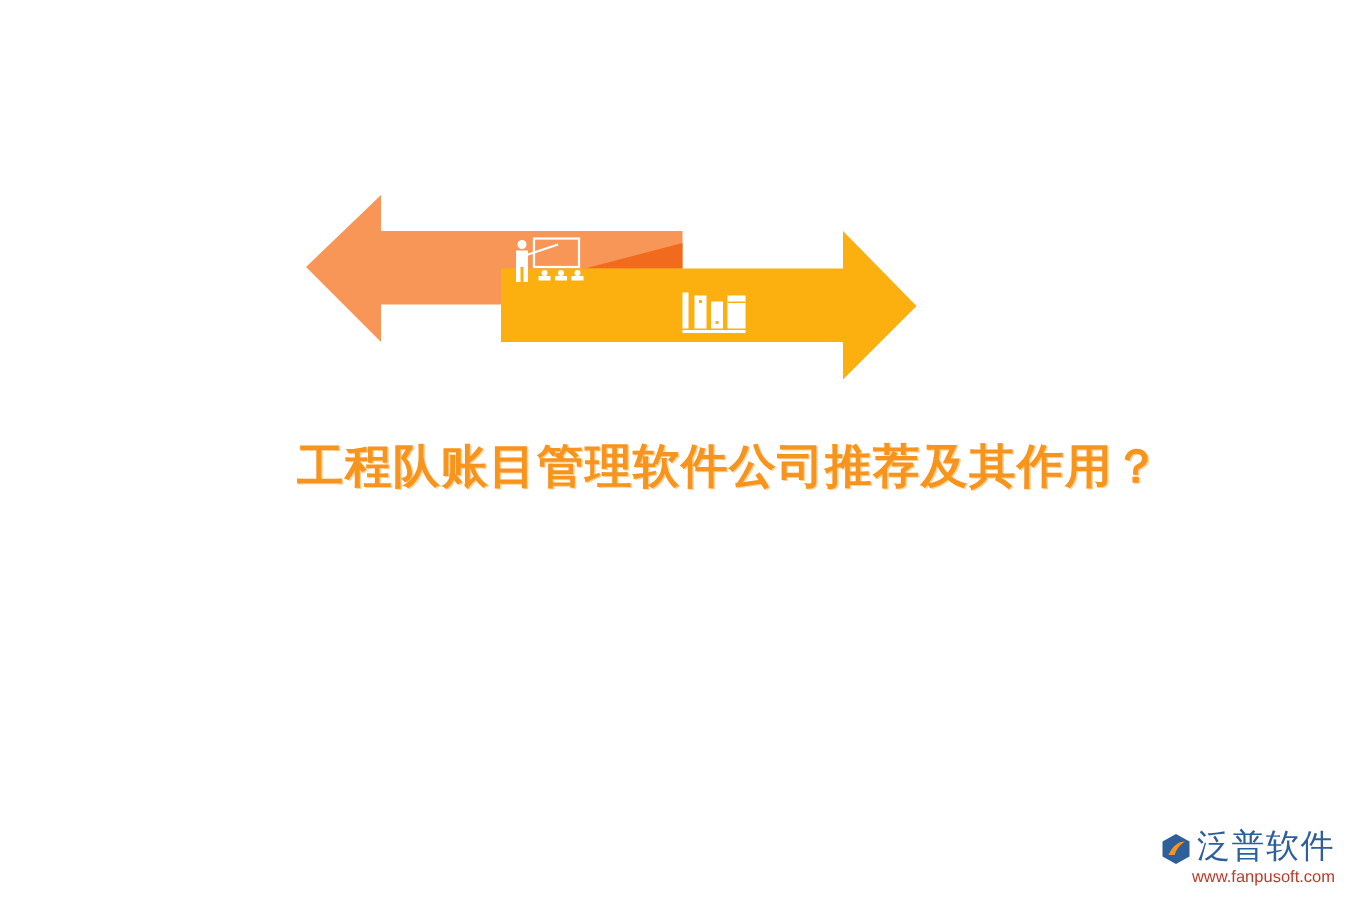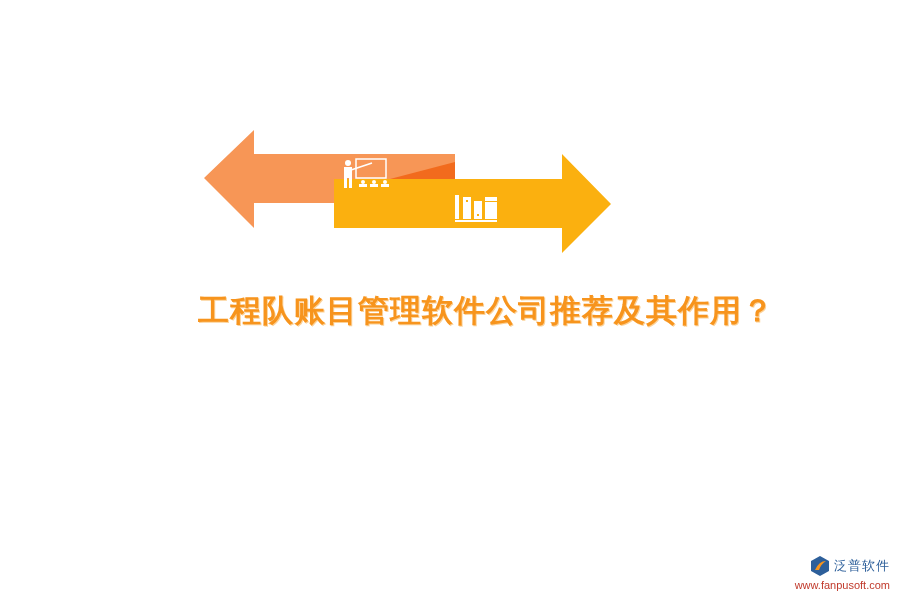--- a/index.html
+++ b/index.html
@@ -18,22 +18,22 @@
       text-shadow: 1px 1px 0 #fbd29a;
       padding-left: 36px;
     }
     .logo {
       position: absolute; right: 10px; bottom: 8px; width: 130px;
       display: flex; flex-direction: column; align-items: flex-end;
     }
     .logo-row { display: flex; align-items: center; }
     .logo-mark { width: 22px; height: 22px; margin-right: 3px; }
     .logo-name {
-      font-family: Liberation Sans, sans-serif;
-      font-size: 13px; color: #2d5f9a; letter-spacing: 1px; line-height: 24px;
+      font-family: Liberation Mono, monospace;
+      font-size: 22px; color: #2d5f9a; letter-spacing: 1px; line-height: 24px;
     }
     .logo-url {
       font-family: Liberation Sans, sans-serif;
       font-size: 11px; color: #c0392b; line-height: 13px; margin-top: 1px;
     }
   </style>
 </head>
 <body>
 
 <svg class="graphic" viewBox="0 0 900 300" width="900" height="300">

